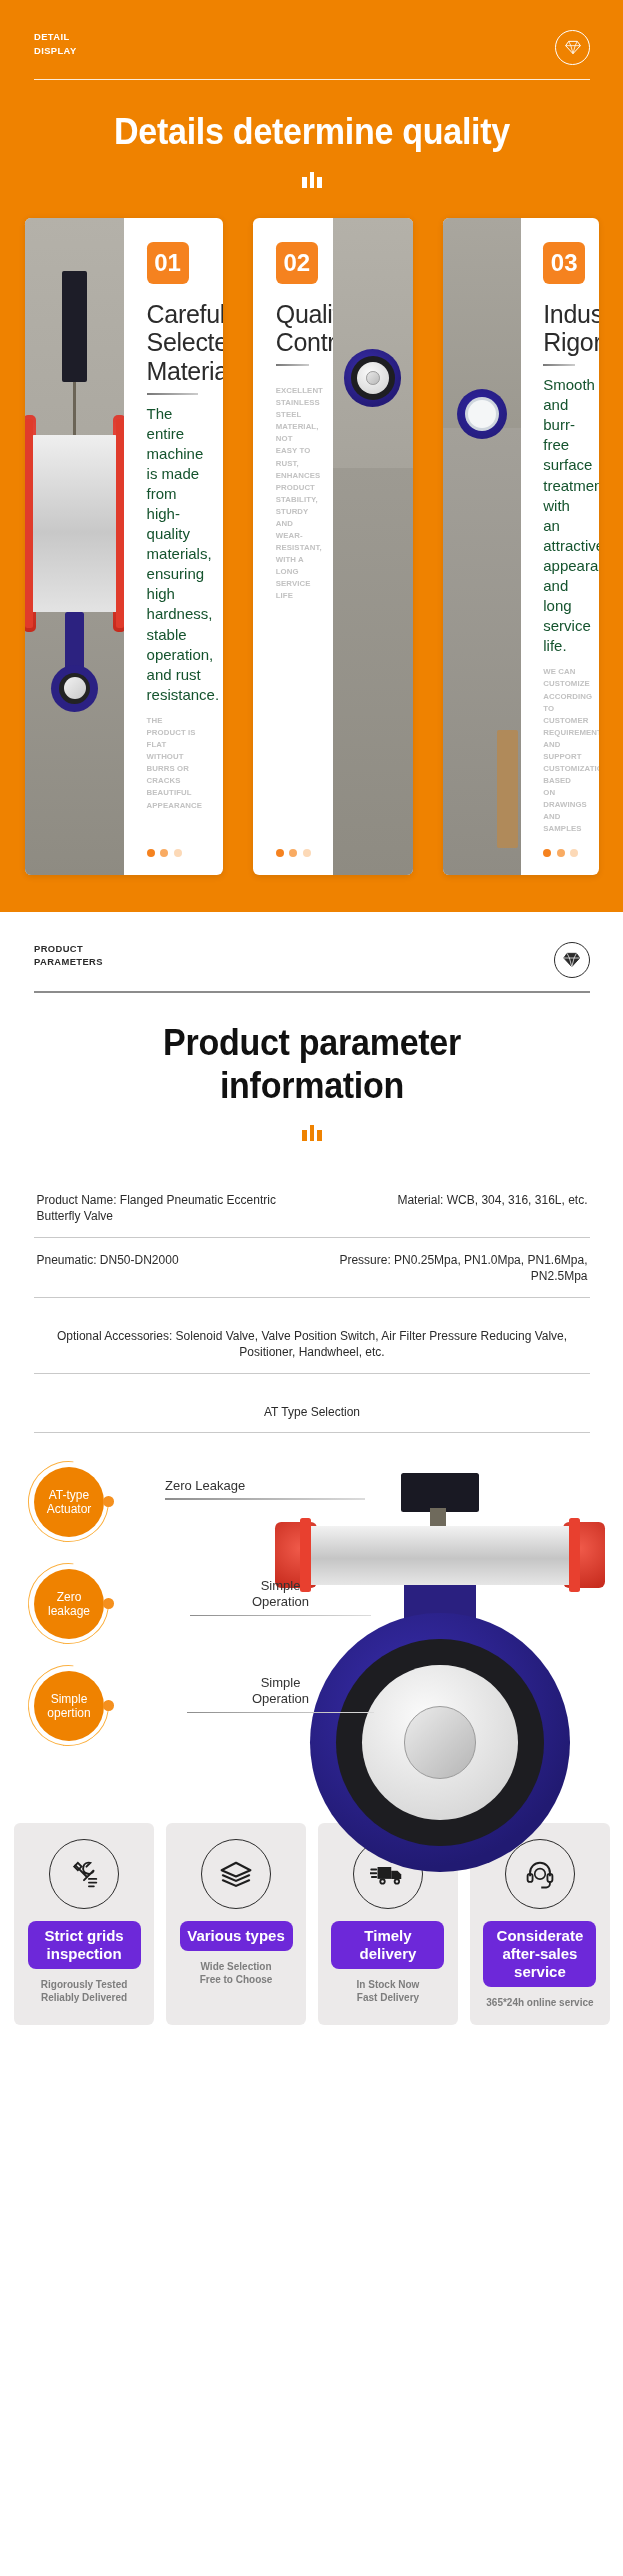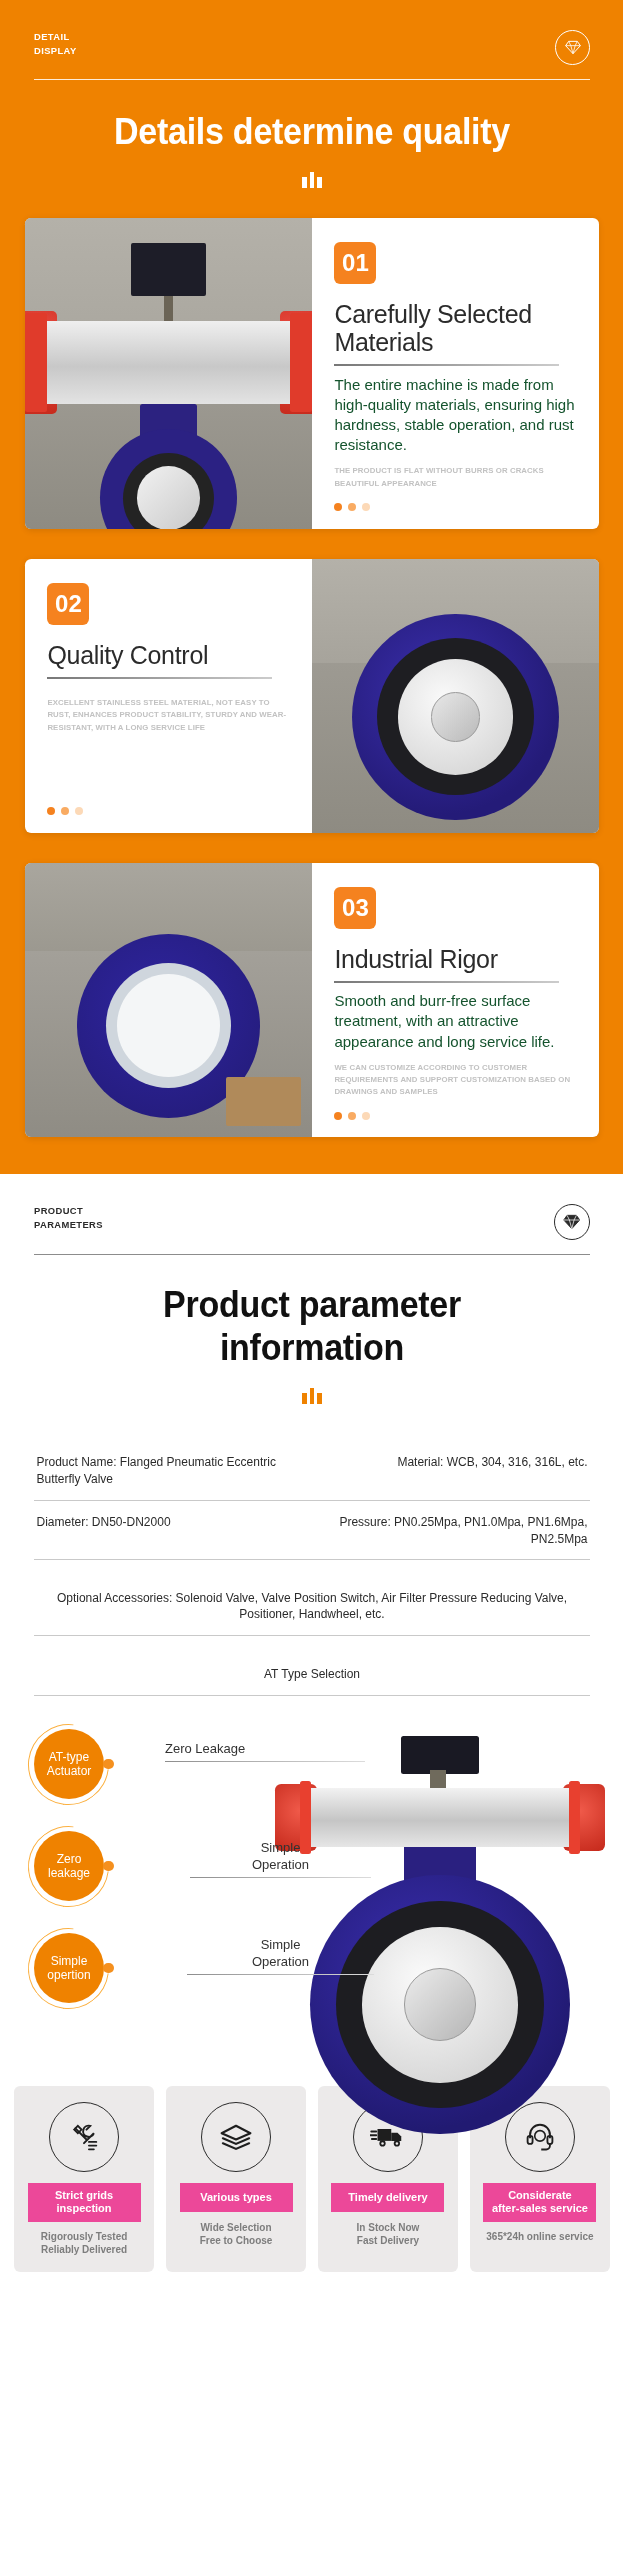--- a/index.html
+++ b/index.html
@@ -51,21 +51,21 @@
   }
   .big-title.dark { color:#111111; }
   .tri-mark { display:flex; justify-content:center; gap:3.1px; margin-top:18.7px; align-items:flex-end; height:16px; }
   .tri-mark span { display:block; background:#ffffff; width:4.4px; }
   .tri-mark span:nth-child(1){ height:11.2px; }
   .tri-mark span:nth-child(2){ height:16px; }
   .tri-mark span:nth-child(3){ height:11.2px; }
   .tri-mark.orange span { background:#ef8200; }
 
   
-  .cards { margin-top:30px; padding:0 25px; display:flex; flex-direction:column; gap:30px; }
+  .cards { margin-top:30px; padding:0 25px; display:flex; flex-direction:row; gap:30px; }
   .fcard {
     display:flex; background:#ffffff; border-radius:6.2px; overflow:hidden;
     min-height:274px; box-shadow:0 1.2px 6.2px rgba(0,0,0,.10);
   }
   .fcard.rev { flex-direction:row-reverse; }
   .fcard .photo { width:50%; position:relative; overflow:hidden; background:#b9b6ae; }
   .fcard .body { width:50%; padding:24px 21px 17.5px 22.4px; display:flex; flex-direction:column; }
 
   .numbox {
     width:42px; height:42px; background:#f5821f; border-radius:6.2px;
@@ -167,23 +167,23 @@
   .badge {
     flex:1; background:#eceaea; border-radius:6.2px;
     display:flex; flex-direction:column; align-items:center;
     padding:16px 6.2px 16px 6.2px;
   }
   .bicon {
     width:70px; height:70px; border-radius:50%; border:1.9px solid #2b2b2b;
     display:flex; align-items:center; justify-content:center; margin-bottom:11.2px;
   }
   .bbar {
-    background:#ec4899; color:#ffffff; font-weight:bold; font-size:11px;
+    background:#6d28d9; color:#ffffff; font-weight:bold; font-size:15px;
     text-align:center; line-height:1.2; padding:6.2px 3.7px;
-    width:88%; min-height:29px; display:flex; align-items:center; justify-content:center;
+    width:88%; min-height:29px; display:flex; align-items:center; justify-content:center;border-radius:8px;
   }
   .bsub { font-size:10px; font-weight:bold; color:#7d7d7d; text-align:center; line-height:1.3; margin-top:8.7px; }
 </style>
 </head>
 <body>
 
 <div class="page">
 
   <section class="detail-section">
 
@@ -315,21 +315,21 @@
         <span></span>
         <span></span>
       </div>
 
     <div class="params">
       <div class="prow">
         <div class="pcell">Product Name: Flanged Pneumatic Eccentric Butterfly Valve</div>
         <div class="pcell r">Material: WCB, 304, 316, 316L, etc.</div>
       </div>
       <div class="prow">
-        <div class="pcell">Diameter: DN50-DN2000</div>
+        <div class="pcell">Pneumatic: DN50-DN2000</div>
         <div class="pcell r">Pressure: PN0.25Mpa, PN1.0Mpa, PN1.6Mpa, PN2.5Mpa</div>
       </div>
       <div class="prow">
         <div class="pcell full">Optional Accessories: Solenoid Valve, Valve Position Switch, Air Filter Pressure Reducing Valve, Positioner, Handwheel, etc.</div>
       </div>
       <div class="prow">
         <div class="pcell full">AT Type Selection</div>
       </div>
     </div>
 

